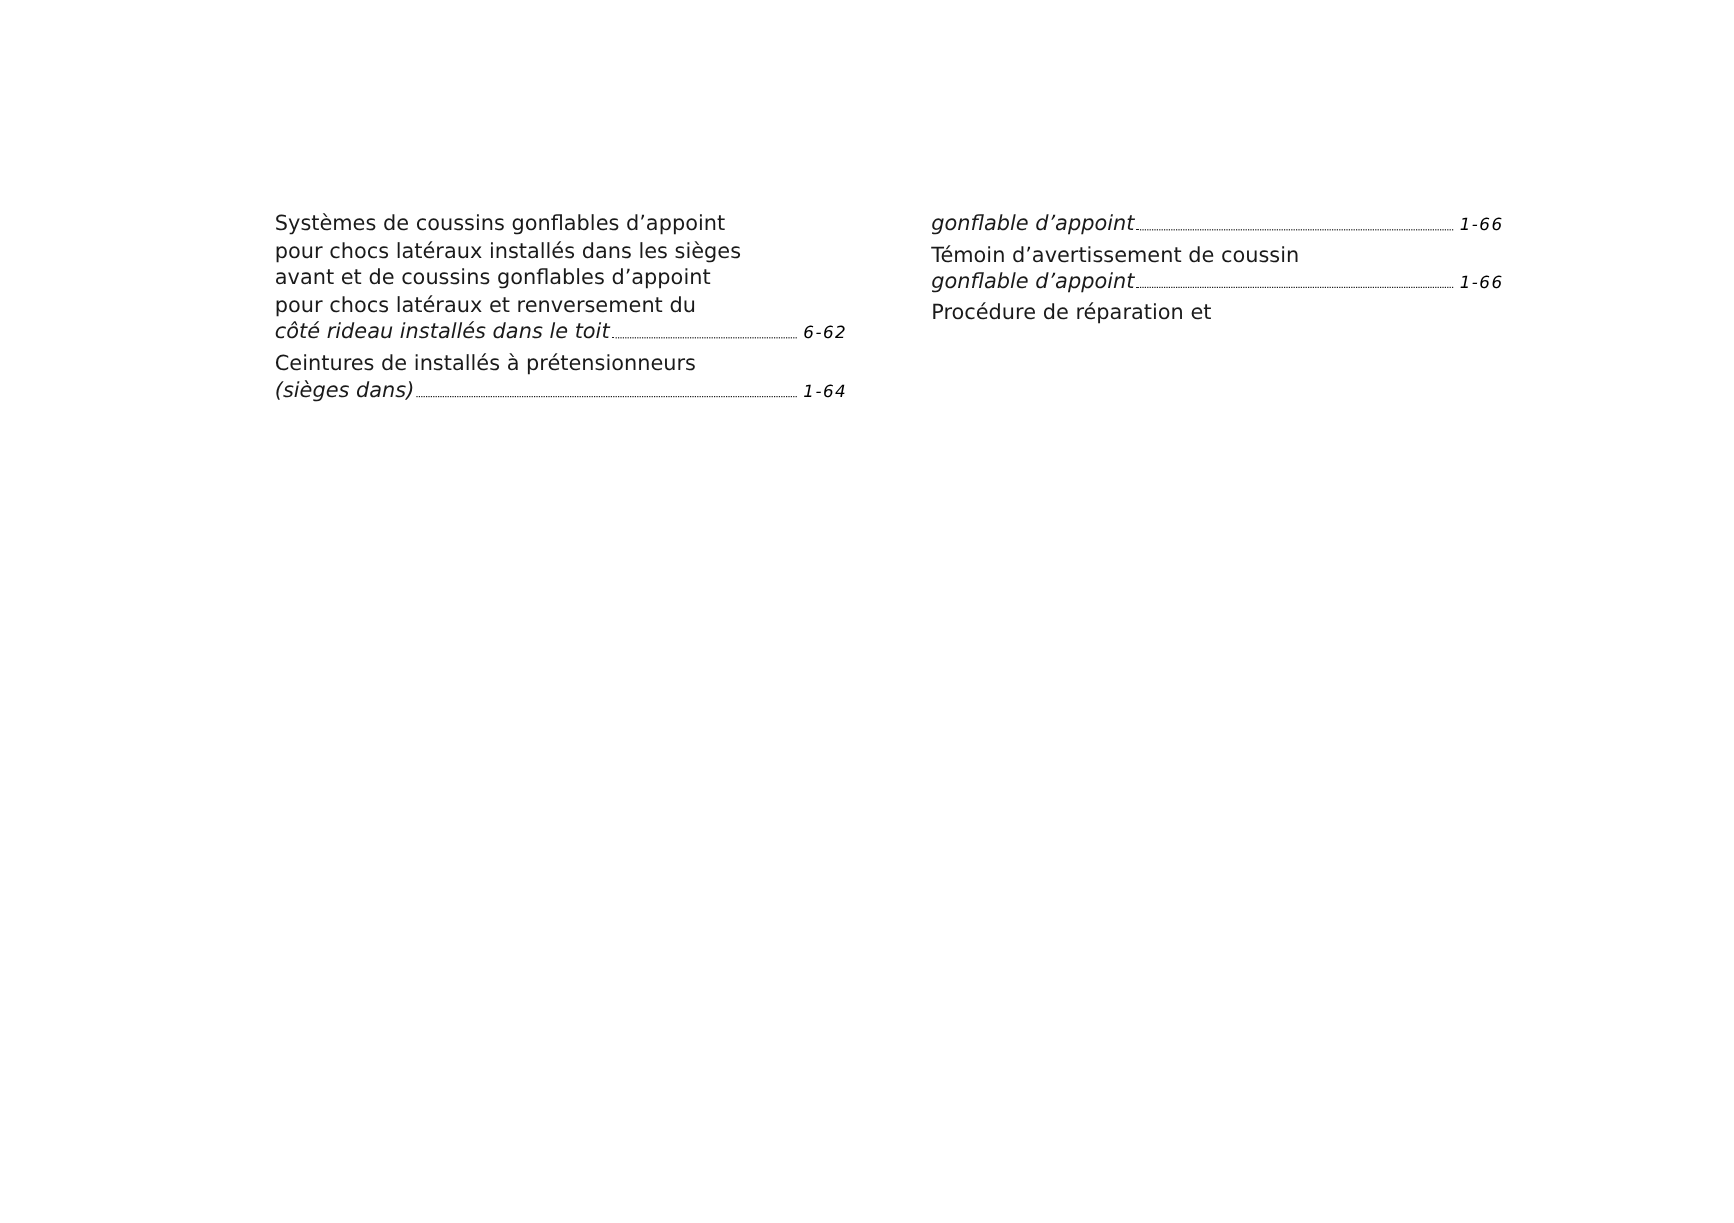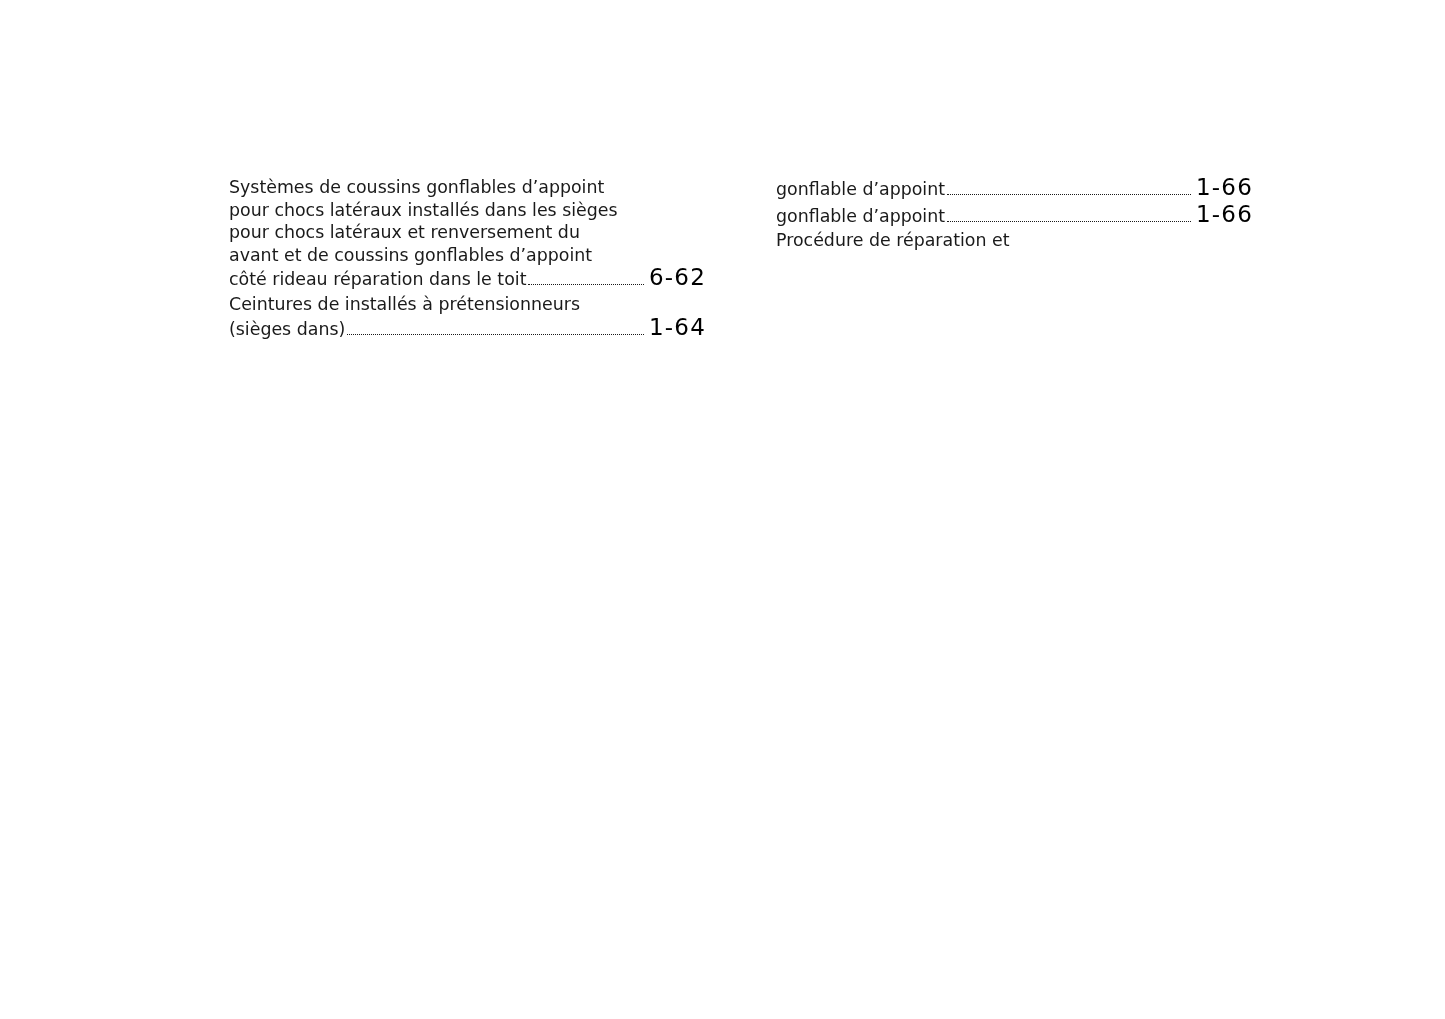--- a/index.html
+++ b/index.html
@@ -36,35 +36,36 @@
   .toc-entry {
     display: block;
     margin-bottom: 2px;
     line-height: 22.6px;
   }
   
   .entry-last {
     display: flex;
     align-items: baseline;
     width: 100%;
+    font-style: italic;
   }
   .entry-tail {
     font-size: 17.4px;
     color: #1a1a1a;
     white-space: pre;
   }
   .leader {
     flex: 1 1 auto;
     border-bottom: 1.4px dotted #1a1a1a;
     margin: 0 3px 4px 2px;
     min-width: 10px;
     height: 0.7em;
   }
   .page-num {
-    font-size: 23px;
+    font-size: 14px;
     color: #000000;
     letter-spacing: 1.2px;
     white-space: pre;
     padding-left: 2px;
   }
   .entry-line {
     display: block;
     font-size: 17.4px;
     color: #1a1a1a;
   }
@@ -74,24 +75,24 @@
 
 <div class="page">
 
   <div class="toc">
 
     <div class="toc-col">
 
       <div class="toc-entry">
         <span class="entry-line">Systèmes de coussins gonflables d’appoint</span>
         <span class="entry-line">pour chocs latéraux installés dans les sièges</span>
+        <span class="entry-line">avant et de coussins gonflables d’appoint</span>
         <span class="entry-line">pour chocs latéraux et renversement du</span>
-        <span class="entry-line">avant et de coussins gonflables d’appoint</span>
         <span class="entry-last">
-          <span class="entry-tail">côté rideau réparation dans le toit</span>
+          <span class="entry-tail">côté rideau installés dans le toit</span>
           <span class="leader"></span>
           <span class="page-num">6-62</span>
         </span>
       </div>
 
       <div class="toc-entry">
         <span class="entry-line">Ceintures de installés à prétensionneurs</span>
         <span class="entry-last">
           <span class="entry-tail">(sièges dans)</span>
           <span class="leader"></span>
@@ -105,20 +106,21 @@
 
       <div class="toc-entry">
         <span class="entry-last">
           <span class="entry-tail">gonflable d’appoint</span>
           <span class="leader"></span>
           <span class="page-num">1-66</span>
         </span>
       </div>
 
       <div class="toc-entry">
+        <span class="entry-line">Témoin d’avertissement de coussin</span>
         <span class="entry-last">
           <span class="entry-tail">gonflable d’appoint</span>
           <span class="leader"></span>
           <span class="page-num">1-66</span>
         </span>
       </div>
 
       <div class="toc-entry">
         <span class="entry-line">Procédure de réparation et</span>
       </div>

